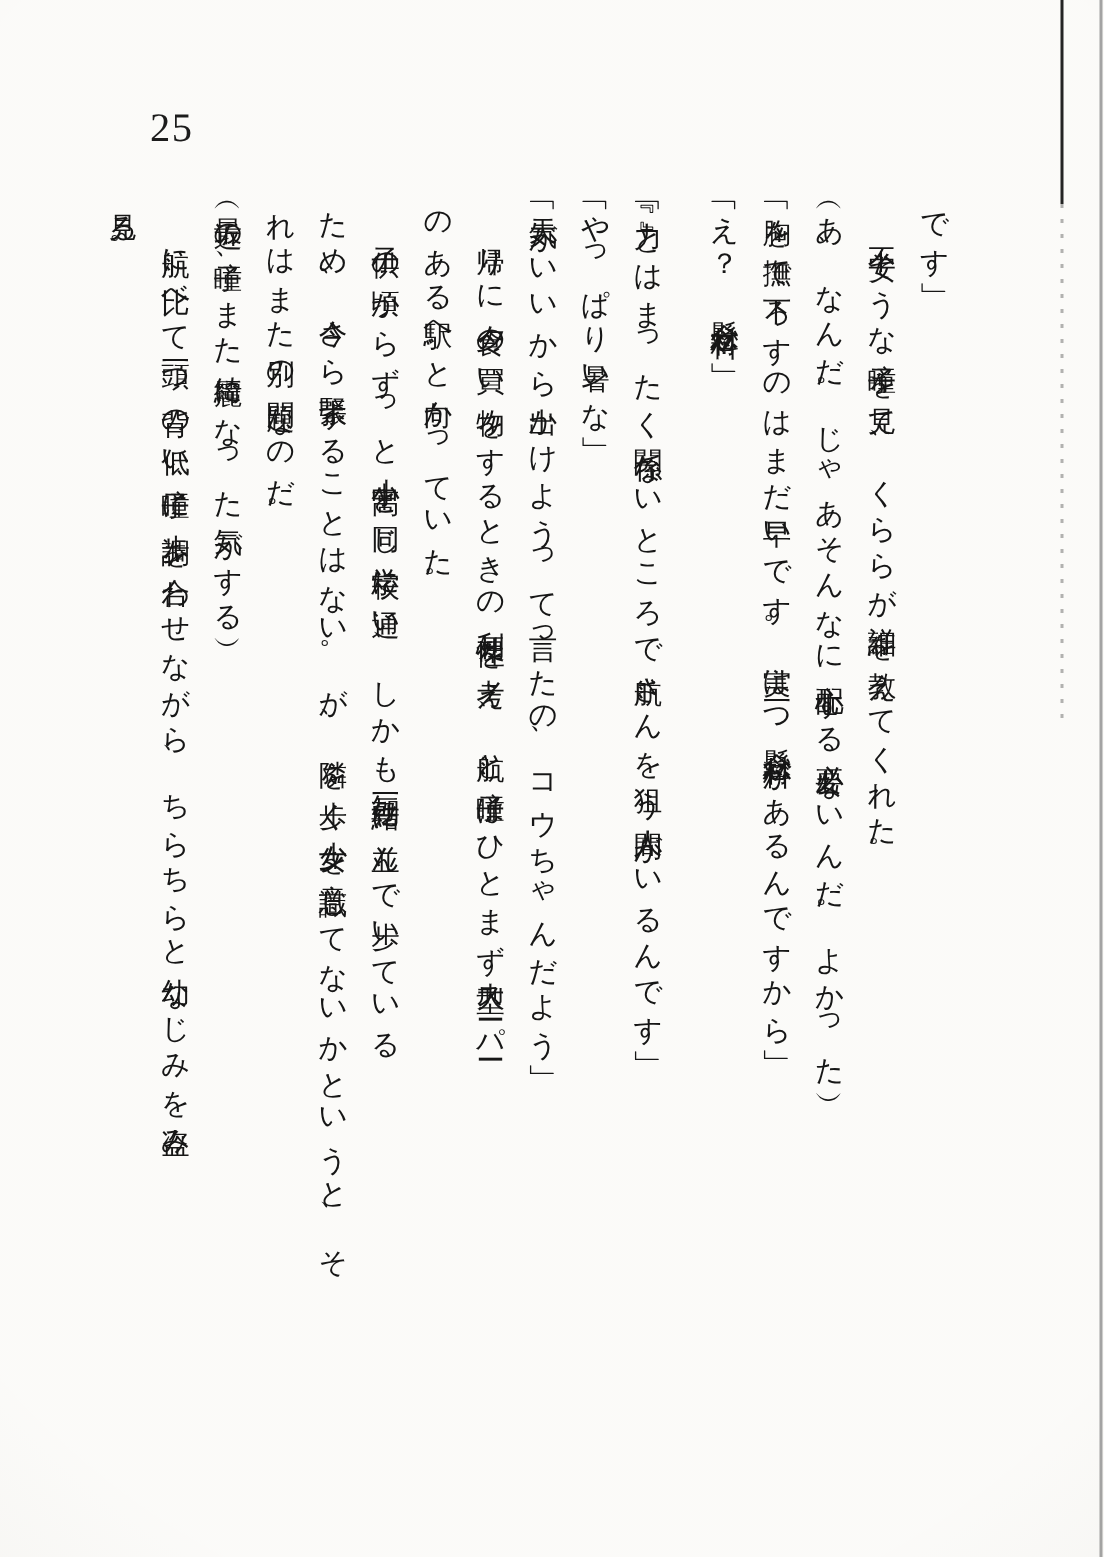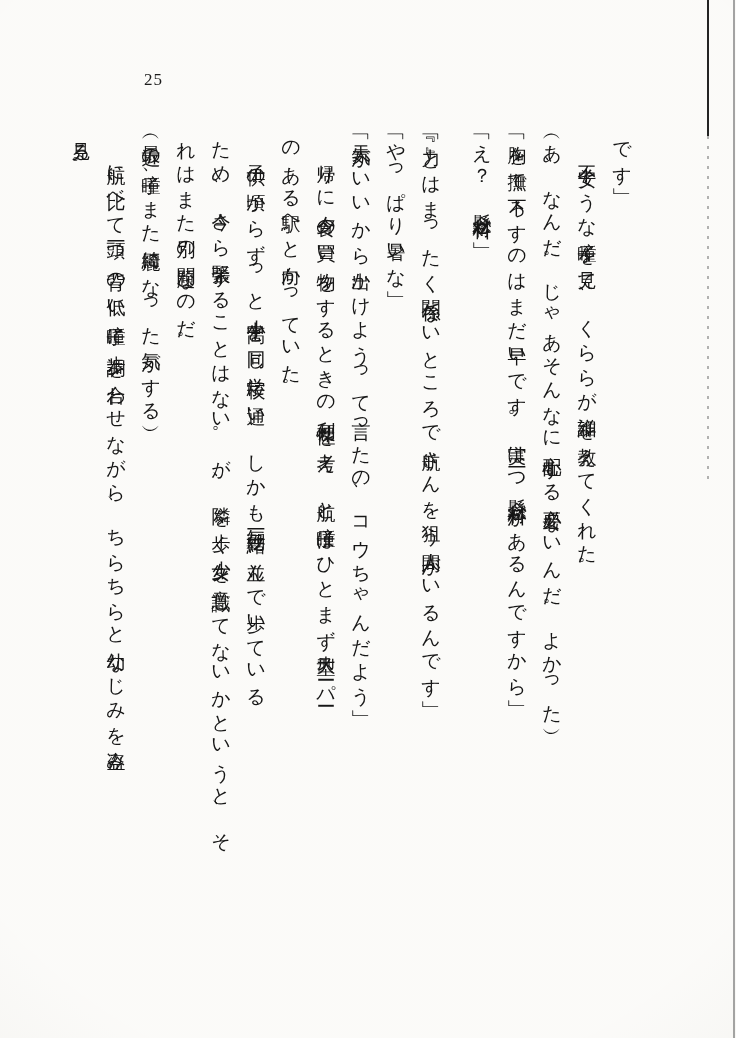--- a/index.html
+++ b/index.html
@@ -19,24 +19,23 @@
     inset: 0;
     
     background:
       radial-gradient(120% 100% at 50% 45%, rgba(255,255,255,0.5) 60%, rgba(205,202,196,0.25) 100%),
       #f7f6f2;
   }
   .page-number {
     position: absolute;
     left: 100px;
     top: 70px;
-    font-size: 17px;
+    font-size: 27px;
     letter-spacing: 1px;
     color: #1c1c1c;
-    margin-left: 44px;
   }
   
   .text-block {
     position: absolute;
     top: 128px;
     right: 96px;
     height: 830px;
     writing-mode: vertical-rl;
     text-orientation: mixed;
     font-size: 19px;

